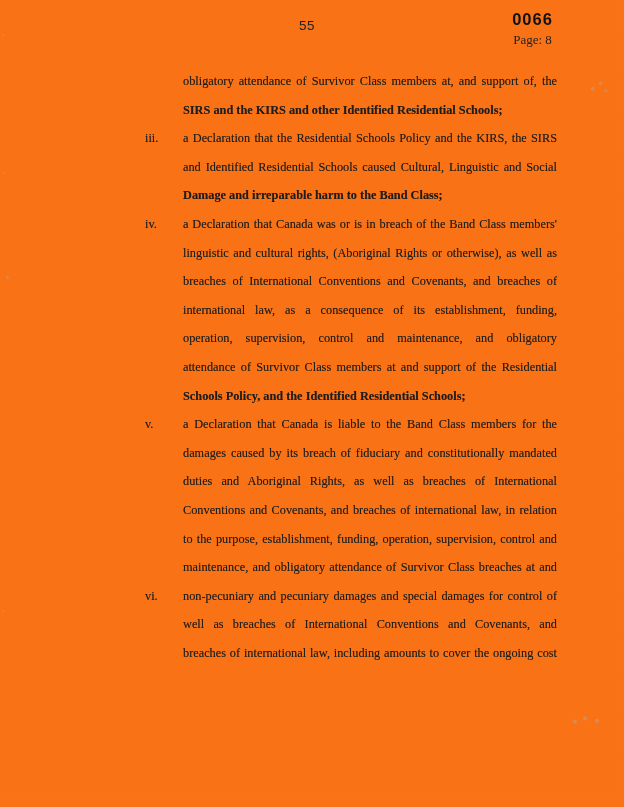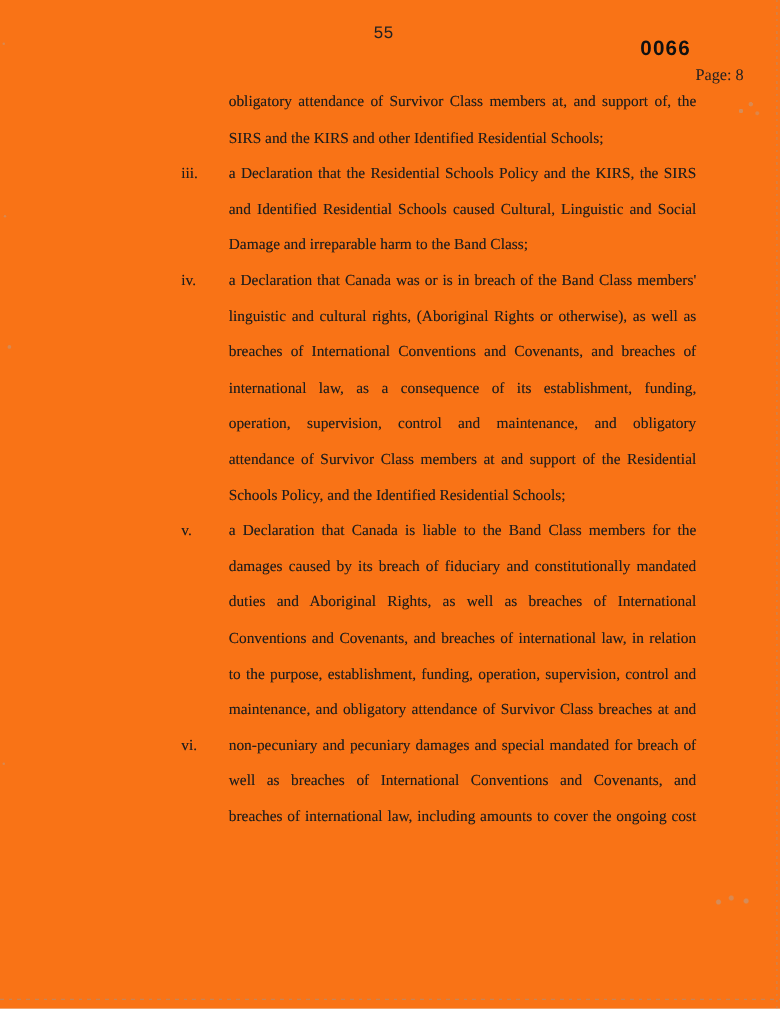--- a/index.html
+++ b/index.html
@@ -34,28 +34,26 @@
     left: 470px;
     width: 125px;
     text-align: center;
   }
   .stamp-number {
     font-family: "Liberation Sans", sans-serif;
     font-weight: bold;
     font-size: 16.5px;
     letter-spacing: 1px;
     color: #111;
-    margin-top: 20px;
   }
   .stamp-page {
     font-family: "Liberation Serif", serif;
     font-size: 13px;
     margin-top: 3px;
     color: #222;
-    text-align: right;
   }
   
   .doc-body {
     position: absolute;
     top: 67px;
     left: 145px;
     width: 412px;
     font-size: 12.3px;
     text-shadow: 0 0 0.4px rgba(20,20,20,0.45);
   }
@@ -81,20 +79,21 @@
     white-space: normal;
     overflow: visible;
   }
   .line.just {
     text-align: justify;
     text-align-last: justify;
   }
   .line.last {
     text-align: right;
     text-align-last: left;
+    font-weight: bold;
   }
   
   .edge-line-right {
     position: absolute;
     top: 0;
     bottom: 0;
     right: 2px;
     width: 1.5px;
     background: repeating-linear-gradient(
       to bottom,
@@ -183,21 +182,21 @@
           <div class="line just">damages caused by its breach of fiduciary and constitutionally mandated</div>
           <div class="line just">duties and Aboriginal Rights, as well as breaches of International</div>
           <div class="line just">Conventions and Covenants, and breaches of international law, in relation</div>
           <div class="line just">to the purpose, establishment, funding, operation, supervision, control and</div>
           <div class="line just">maintenance, and obligatory attendance of Survivor Class breaches at and</div>
         </div>
       </div>
       <div class="item">
         <div class="marker">vi.</div>
         <div class="lines">
-          <div class="line just">non-pecuniary and pecuniary damages and special mandated for breach of</div>
+          <div class="line just">non-pecuniary and pecuniary damages and special damages for control of</div>
           <div class="line just">well as breaches of International Conventions and Covenants, and</div>
           <div class="line just">breaches of international law, including amounts to cover the ongoing cost</div>
         </div>
       </div>
     </div>
 
   <div class="edge-line-right"></div>
   <div class="edge-line-bottom"></div>
   <div class="smudge smudge-1"></div>
   <div class="smudge smudge-2"></div>

